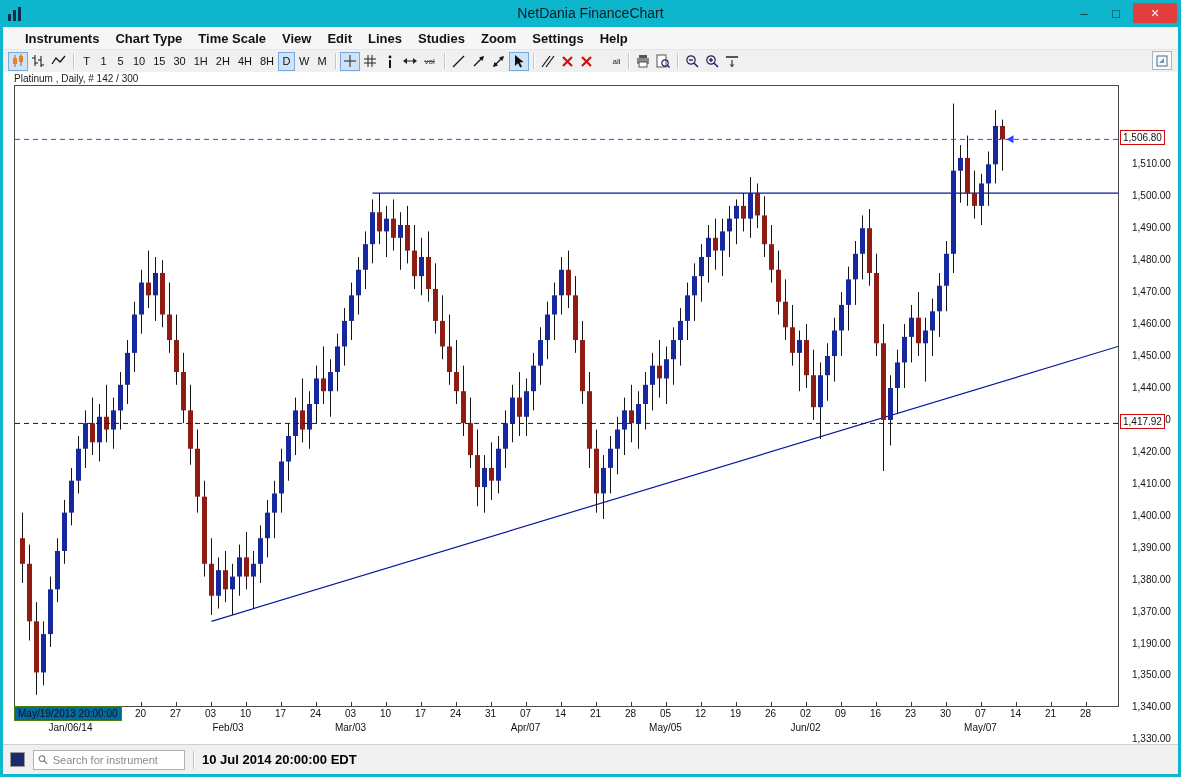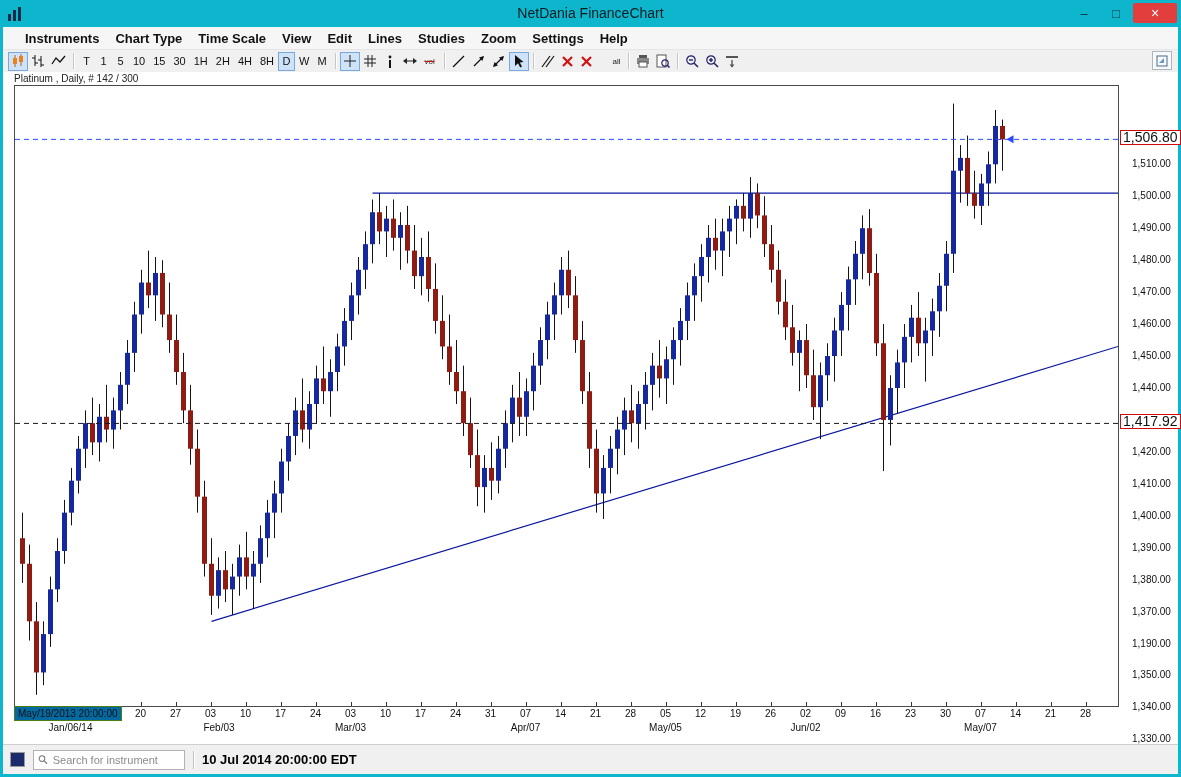--- a/index.html
+++ b/index.html
@@ -22,21 +22,21 @@
   .tsep{width:1px;height:16px;background:#c6c6c6;margin:0 4px;box-shadow:1px 0 0 #ffffff;}
   .vol{font-size:8px;color:#333;text-decoration:line-through;text-decoration-color:#d01010;}
   .all{font-size:8px;color:#222;margin-left:1px;padding-left:20px;}
   .tbtn.farright{position:absolute;right:6px;top:1px;border:1px solid #aeb6bd;background:#f7f9fa;}
   
   .chartarea{position:absolute;left:3px;right:3px;top:72px;bottom:33px;background:#fff;}
   .instr{position:absolute;left:11px;top:1px;font-size:10px;color:#222;}
   .plot{position:absolute;left:11px;top:13px;width:1103px;height:620px;border:1px solid #4a4a4a;box-sizing:content-box;}
   .price-axis{position:absolute;left:1117px;top:13px;width:62px;height:620px;}
   .plabel{position:absolute;left:12px;font-size:10px;color:#111;white-space:nowrap;line-height:12px;margin-top:36px;}
-  .pbadge{position:absolute;left:0px;border:1px solid #cf0a0a;background:#fff;font-size:14px;color:#111;padding:0 2px;height:13px;line-height:13px;white-space:nowrap;z-index:3;}
+  .pbadge{position:absolute;left:0px;border:1px solid #cf0a0a;background:#fff;font-size:10px;color:#111;padding:0 2px;height:13px;line-height:13px;white-space:nowrap;z-index:3;}
   .day-axis{position:absolute;left:11px;top:636px;width:1103px;height:12px;}
   .dlabel{position:absolute;top:0;width:24px;text-align:center;font-size:10px;color:#111;}
   .month-axis{position:absolute;left:11px;top:650px;width:1103px;height:12px;}
   .mlabel{position:absolute;top:0;width:64px;text-align:center;font-size:10px;color:#111;}
   .firstbar{position:absolute;left:11px;top:634px;border:1px solid #4d7c0f;background:#0369a1;font-size:10px;color:#111;padding:0 3px;height:13px;line-height:13px;z-index:2;white-space:nowrap;}
   
   .statusbar{position:absolute;left:3px;right:3px;bottom:3px;height:30px;background:#f0f0f0;border-top:1px solid #cfcfcf;display:flex;align-items:center;padding-left:7px;box-sizing:border-box;}
   .link-swatch{width:13px;height:13px;background:#1b2a6b;border:1px solid #9a9a9a;display:inline-block;}
   .searchbox{margin-left:8px;width:152px;height:20px;background:#fff;border:1px solid #b2b2b2;display:flex;align-items:center;padding:0 4px;box-sizing:border-box;}
   .searchbox input{border:none;outline:none;width:100%;font-size:11px;font-family:"Liberation Sans",sans-serif;color:#333;background:transparent;margin-left:3px;}
@@ -594,21 +594,21 @@
         <div class="dlabel" style="left: 849.5px;">16</div>
         <div class="dlabel" style="left: 884.5px;">23</div>
         <div class="dlabel" style="left: 919.5px;">30</div>
         <div class="dlabel" style="left: 954.5px;">07</div>
         <div class="dlabel" style="left: 989.5px;">14</div>
         <div class="dlabel" style="left: 1024.5px;">21</div>
         <div class="dlabel" style="left: 1059.5px;">28</div>
       </div>
     <div class="month-axis" id="month-axis">
         <div class="mlabel" style="left: 24.5px;">Jan/06/14</div>
-        <div class="mlabel" style="left: 173px;">Feb/03</div>
+        <div class="mlabel" style="left: 182px;">Feb/03</div>
         <div class="mlabel" style="left: 304.5px;">Mar/03</div>
         <div class="mlabel" style="left: 479.5px;">Apr/07</div>
         <div class="mlabel" style="left: 619.5px;">May/05</div>
         <div class="mlabel" style="left: 759.5px;">Jun/02</div>
         <div class="mlabel" style="left: 934.5px;">May/07</div>
       </div>
     <div class="firstbar">May/19/2013 20:00:00</div>
   </div>
 
   <div class="statusbar">

